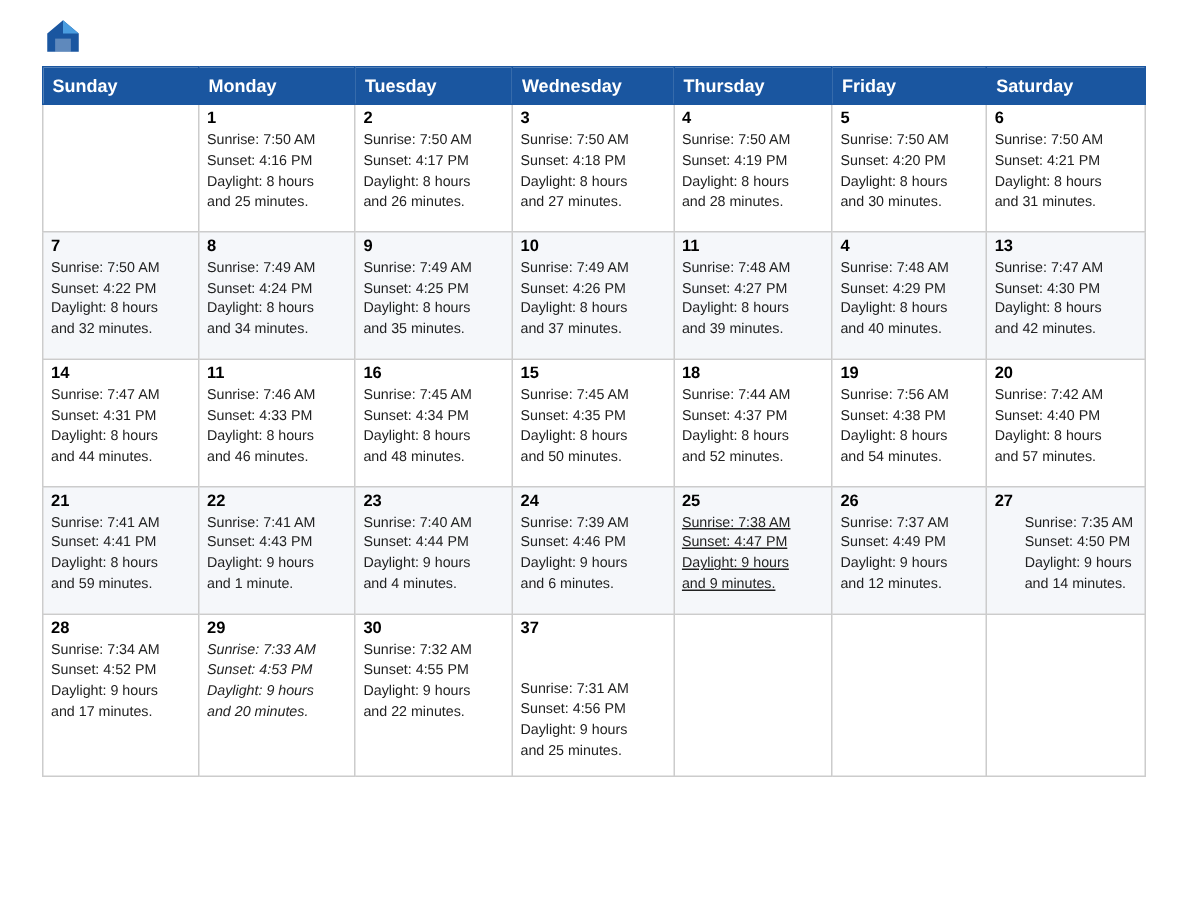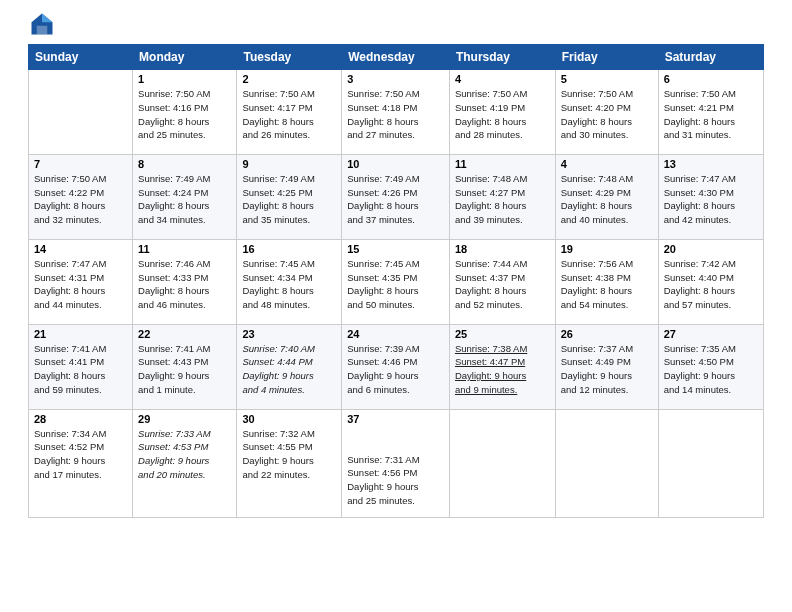--- a/index.html
+++ b/index.html
@@ -286,21 +286,21 @@
           </td>
           <td>
             <span class="day-num">22</span>
             <div class="day-info" style="white-space: pre-line;">Sunrise: 7:41 AM
 Sunset: 4:43 PM
 Daylight: 9 hours
 and 1 minute.</div>
           </td>
           <td>
             <span class="day-num">23</span>
-            <div class="day-info" style="white-space: pre-line; font-style: italic;">Sunrise: 7:40 AM
+            <div class="day-info" style="white-space: pre-line;">Sunrise: 7:40 AM
 Sunset: 4:44 PM
 Daylight: 9 hours
 and 4 minutes.</div>
           </td>
           <td>
             <span class="day-num">24</span>
             <div class="day-info" style="white-space: pre-line;">Sunrise: 7:39 AM
 Sunset: 4:46 PM
 Daylight: 9 hours
 and 6 minutes.</div>
@@ -314,21 +314,21 @@
           </td>
           <td>
             <span class="day-num">26</span>
             <div class="day-info" style="white-space: pre-line;">Sunrise: 7:37 AM
 Sunset: 4:49 PM
 Daylight: 9 hours
 and 12 minutes.</div>
           </td>
           <td>
             <span class="day-num">27</span>
-            <div class="day-info" style="white-space: pre-line;">Sunrise: 7:35 AM
+            <div class="day-info" style="white-space: pre-line; margin-left: 20px;">Sunrise: 7:35 AM
 Sunset: 4:50 PM
 Daylight: 9 hours
 and 14 minutes.</div>
           </td>
         </tr>
         <tr>
           <td>
             <span class="day-num">28</span>
             <div class="day-info" style="white-space: pre-line;">Sunrise: 7:34 AM
 Sunset: 4:52 PM

